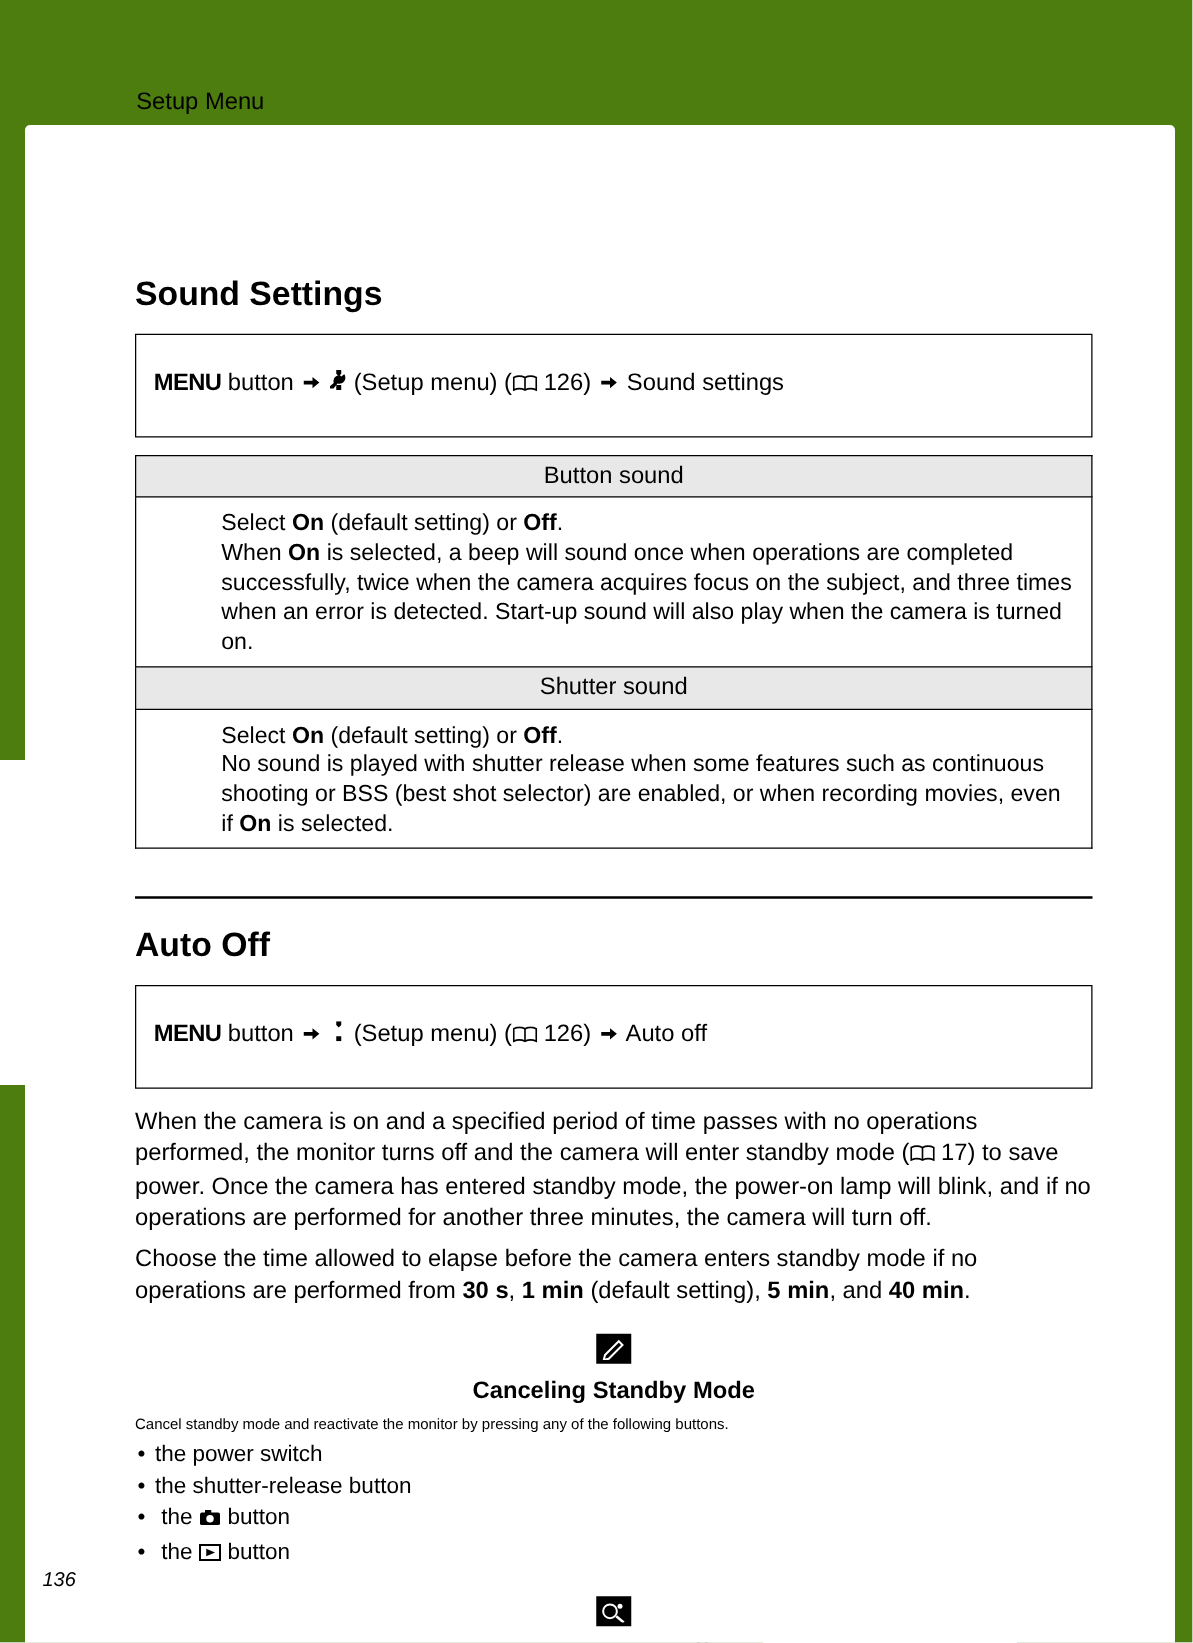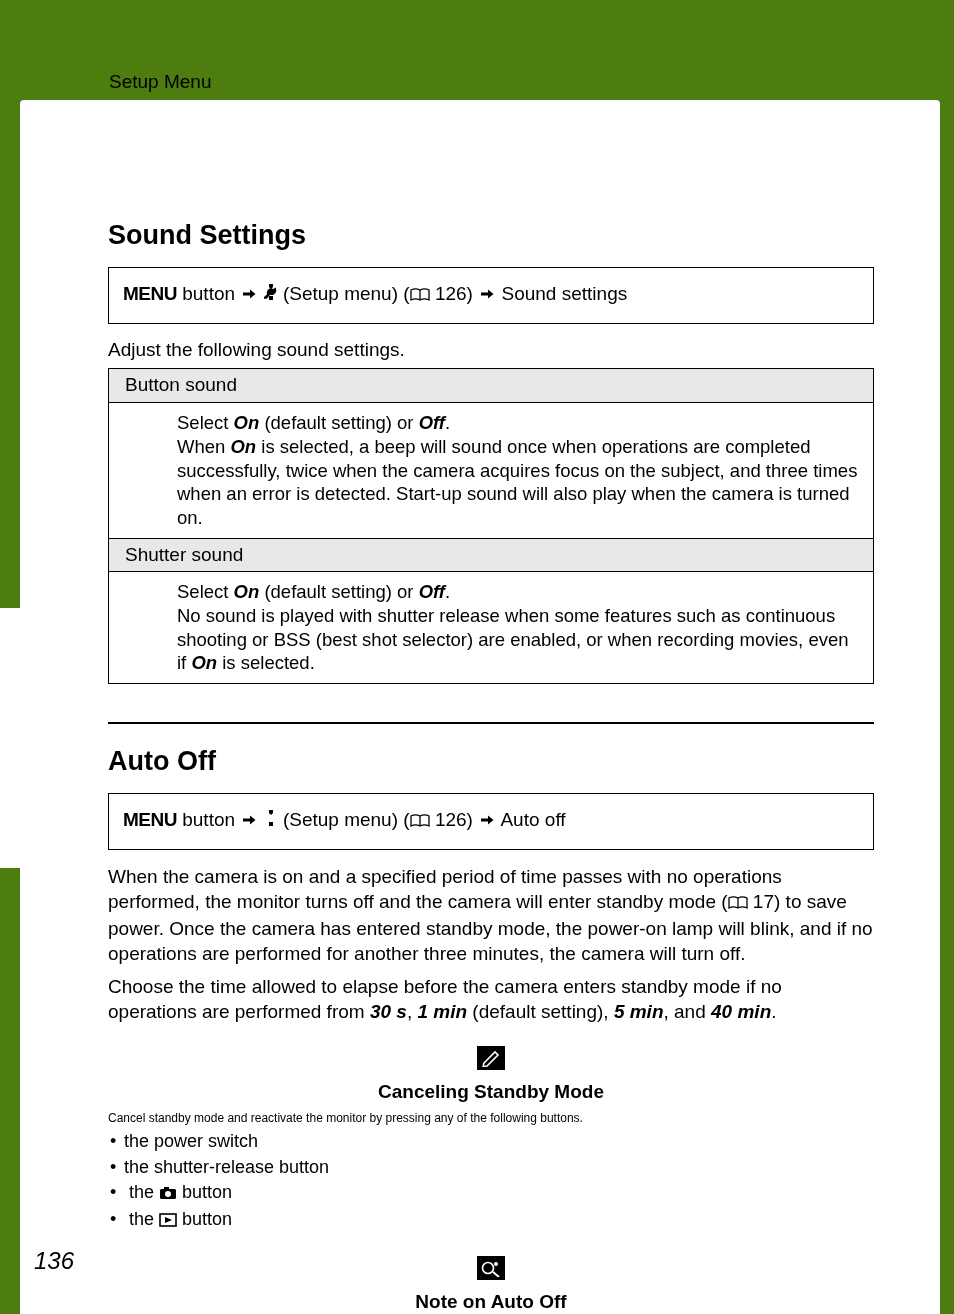--- a/index.html
+++ b/index.html
@@ -55,21 +55,21 @@
     top: 118px;
     width: 766px;
   }
   h2.sect {
     font-size: 27px;
     font-weight: 700;
     margin: 0 0 14px 0;
   }
   .pathbox {
     border: 1px solid #000;
-    padding: 14px 14px;
+    padding: 27px 14px;
     margin-bottom: 14px;
     font-size: 19px;
   }
   .menu-label {
     font-family: "Arial Narrow", Arial, sans-serif;
     font-stretch: condensed;
     font-weight: 700;
     letter-spacing: -0.5px;
   }
   .arrow-icon {
@@ -77,21 +77,21 @@
     vertical-align: -1px;
     margin: 0 2px;
   }
   .book-icon { display:inline-block; vertical-align:-2px; }
   .intro { margin: 0 0 6px 0; }
   table.opt {
     width: 100%;
     border-collapse: collapse;
   }
   table.opt th {
-    text-align: left;
+    text-align: center;
     font-weight: 400;
     background: #e8e8e8;
     border: 1px solid #000;
     padding: 4px 16px;
     margin-top: 32px;
   }
   table.opt td {
     border-left: 1px solid #000;
     border-right: 1px solid #000;
     border-bottom: 1px solid #000;
@@ -131,23 +131,23 @@
     width: 14px;
     margin-left: -14px;
   }
   ul.small-list li { margin: 2px 4px; }
   .cam-icon, .play-icon { display:inline-block; vertical-align:-2px; }
   .pagenum {
     position: absolute;
     left: 34px;
     bottom: 38px;
     font-style: italic;
-    font-size: 24px;
-  }
-  b { font-weight: 700; font-style: italic; }
+    font-size: 16px;
+  }
+  b { font-weight: 700; }
 </style>
 </head>
 <body>
 
 <div class="page">
   <div class="running-head">Setup Menu</div>
   <div class="side-tab"></div>
   <div class="side-label">Basic Camera Setup</div>
 
   <div class="paper">
@@ -165,21 +165,20 @@
               <path d="M5 0h4v3l-2 2-2-2z M5 12h4v4H5z" fill="#000"></path>
             </svg></span><span> (Setup menu) (</span><span class="book-icon"><svg width="20" height="14" viewBox="0 0 20 14">
               <path d="M1 2c3-1.5 6-1.5 9 0 3-1.5 6-1.5 9 0v10c-3-1.5-6-1.5-9 0-3-1.5-6-1.5-9 0z" fill="none" stroke="#000" stroke-width="1.3"></path>
               <line x1="10" y1="2" x2="10" y2="12" stroke="#000" stroke-width="1.3"></line>
             </svg></span><span> 126) </span>
         <span class="arrow-icon"><svg width="14" height="14" viewBox="0 0 14 14">
               <path d="M1 5.5h7V2.5l5.5 4.5L8 11.5V8.5H1z" fill="#000"></path>
             </svg></span><span> Sound settings</span>
       </div>
 
-      <p class="intro">Adjust the following sound settings.</p>
 
       <table class="opt">
         <tbody>
             <tr>
               <th>Button sound</th>
             </tr>
         <tr>
               <td>
           <span>Select </span><b>On</b><span> (default setting) or </span><b>Off</b><span>.</span><br>
           <span>When </span><b>On</b><span> is selected, a beep will sound once when operations are completed successfully, twice when the camera acquires focus on the subject, and three times when an error is detected. Start-up sound will also play when the camera is turned on.</span>

